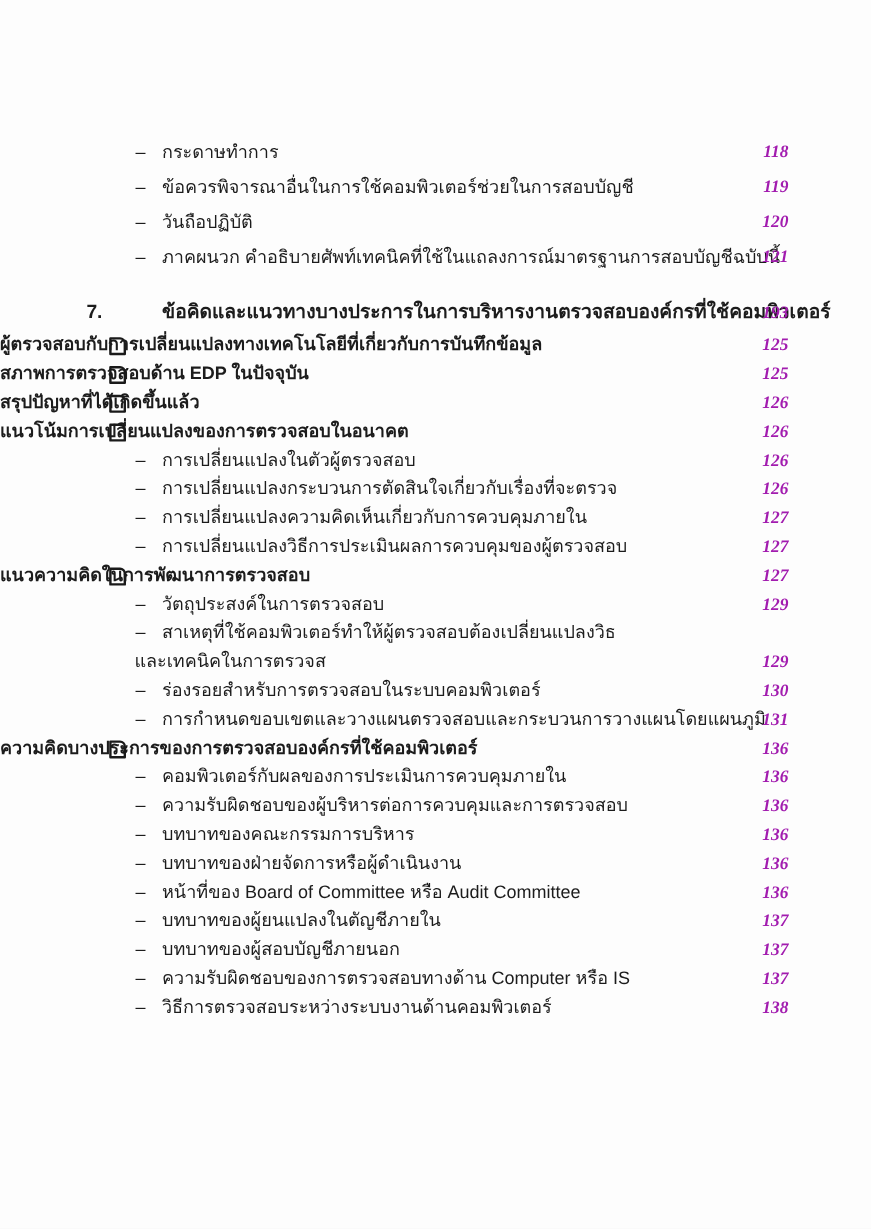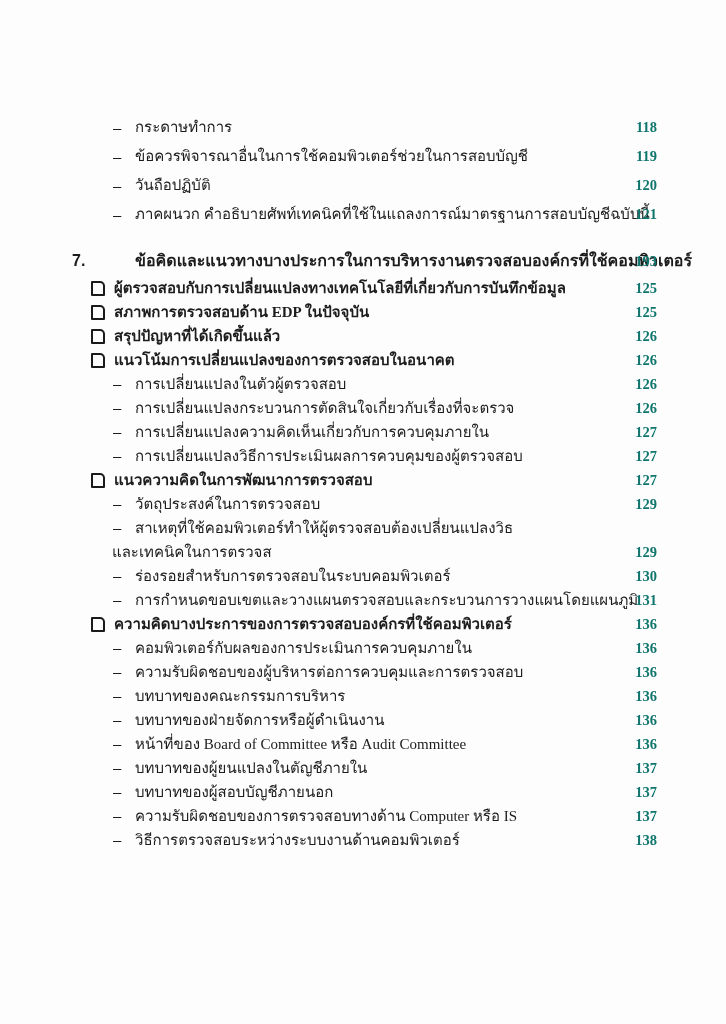--- a/index.html
+++ b/index.html
@@ -52,36 +52,36 @@
   .row-continuation .txt    { padding-left: 112px; }
   .row-square .marker {
     left: 91px;
     top: 50%;
     margin-top: -7px;
     width: 10px;
     height: 11px;
     border: 2px solid #1a1a1a;
     border-radius: 1px 5px 1px 1px;
   }
-  .row-square .txt          { padding-left: 114px; }
+  .row-square .txt          { }
   .row-chapter .marker      { left: 72px; }
   .row-chapter .txt         { padding-left: 91px; margin-left: 44px; }
   .txt {
     display: block;
     overflow: visible;
-    font-family: Liberation Serif, serif;
   }
   .pg {
     position: absolute;
     right: 69px;
     top: 0;
     font-family: "Liberation Serif", serif;
     font-weight: bold;
     font-size: 14.5px;
-    color: #0f766e;
+    color: #a21caf;
+    font-style: italic;
   }
 </style>
 </head>
 <body>
 
 <div class="page">
   <div class="toc">
       <div class="row row-dash">
     <span class="marker">–</span>
     <span class="txt">กระดาษทำการ</span>

